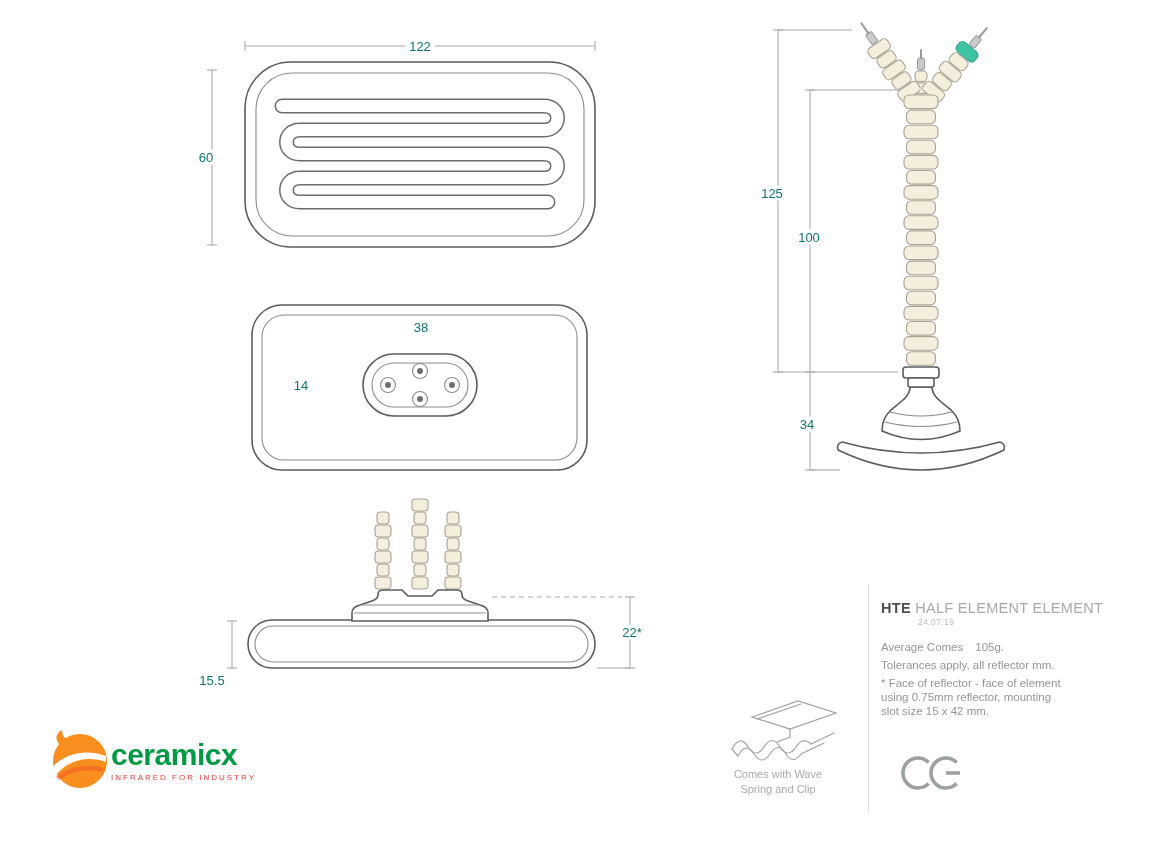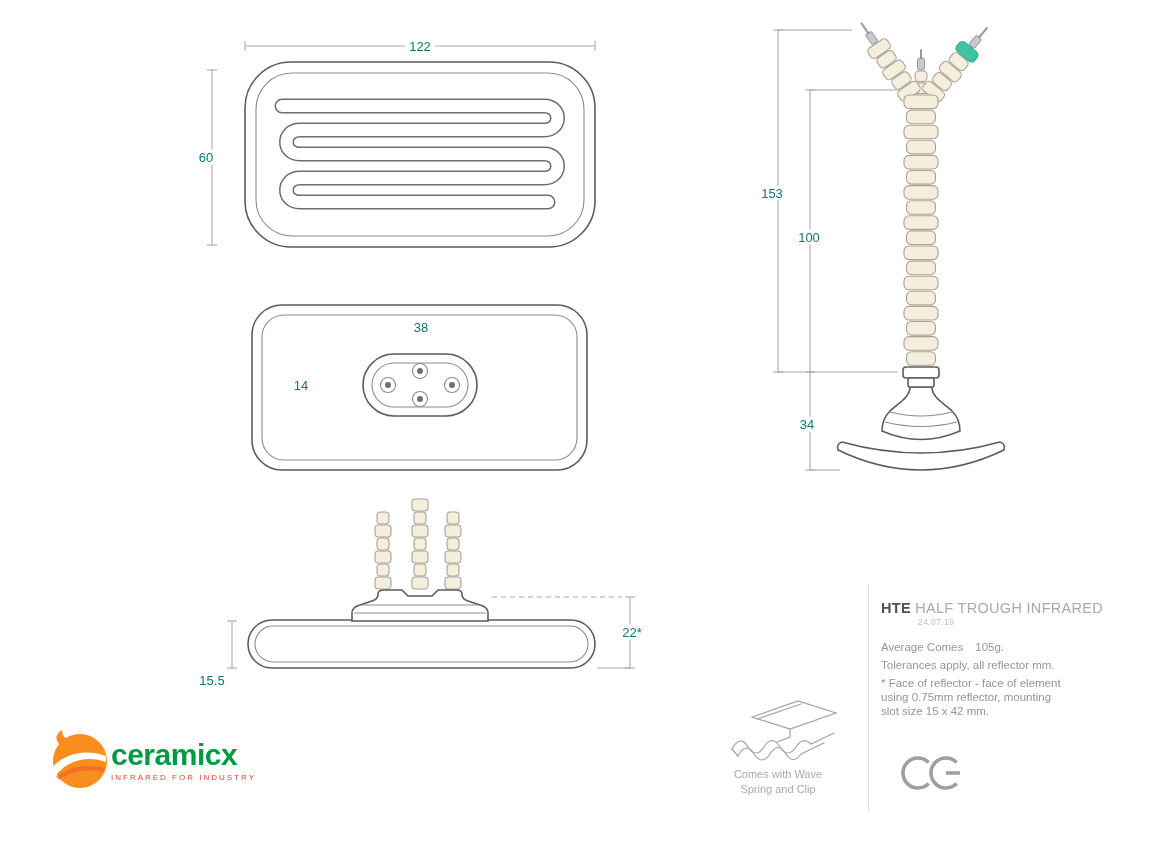--- a/index.html
+++ b/index.html
@@ -231,31 +231,31 @@
       <path class="ce" d="M928.6 762.4 A15 15 0 1 0 928.6 783.6"></path>
       <path class="ce" d="M956.6 762.4 A15 15 0 1 0 956.6 783.6"></path>
       <line class="ce" x1="946" y1="773" x2="960" y2="773"></line>
     </g>
   </svg>
 
   <span class="dim-label" style="left:420px;top:46px">122</span>
   <span class="dim-label" style="left:206px;top:157px">60</span>
   <span class="dim-label" style="left:421px;top:327px">38</span>
   <span class="dim-label" style="left:301px;top:385px">14</span>
-  <span class="dim-label" style="left:772px;top:193px">153</span>
+  <span class="dim-label" style="left:772px;top:193px">125</span>
   <span class="dim-label" style="left:809px;top:237px">100</span>
   <span class="dim-label" style="left:807px;top:424px">34</span>
   <span class="dim-label" style="left:212px;top:680px">15.5</span>
   <span class="dim-label" style="left:632px;top:632px">22*</span>
 
   <div class="divider"></div>
   <div class="info-panel">
     <div class="info-title">
       <span class="code">HTE</span>
-      <span>HALF TROUGH INFRARED</span>
+      <span>HALF ELEMENT ELEMENT</span>
     </div>
     <div class="rev">24.07.19</div>
     <div class="info-line">
       <span>Average Comes</span><span class="weight-val">105g.</span>
     </div>
     <div class="info-line">Tolerances apply, all reflector mm.</div>
     <div class="info-line note">* Face of reflector - face of element</div>
     <div class="info-line note">using 0.75mm reflector, mounting</div>
     <div class="info-line note">slot size 15 x 42 mm.</div>
   </div>

